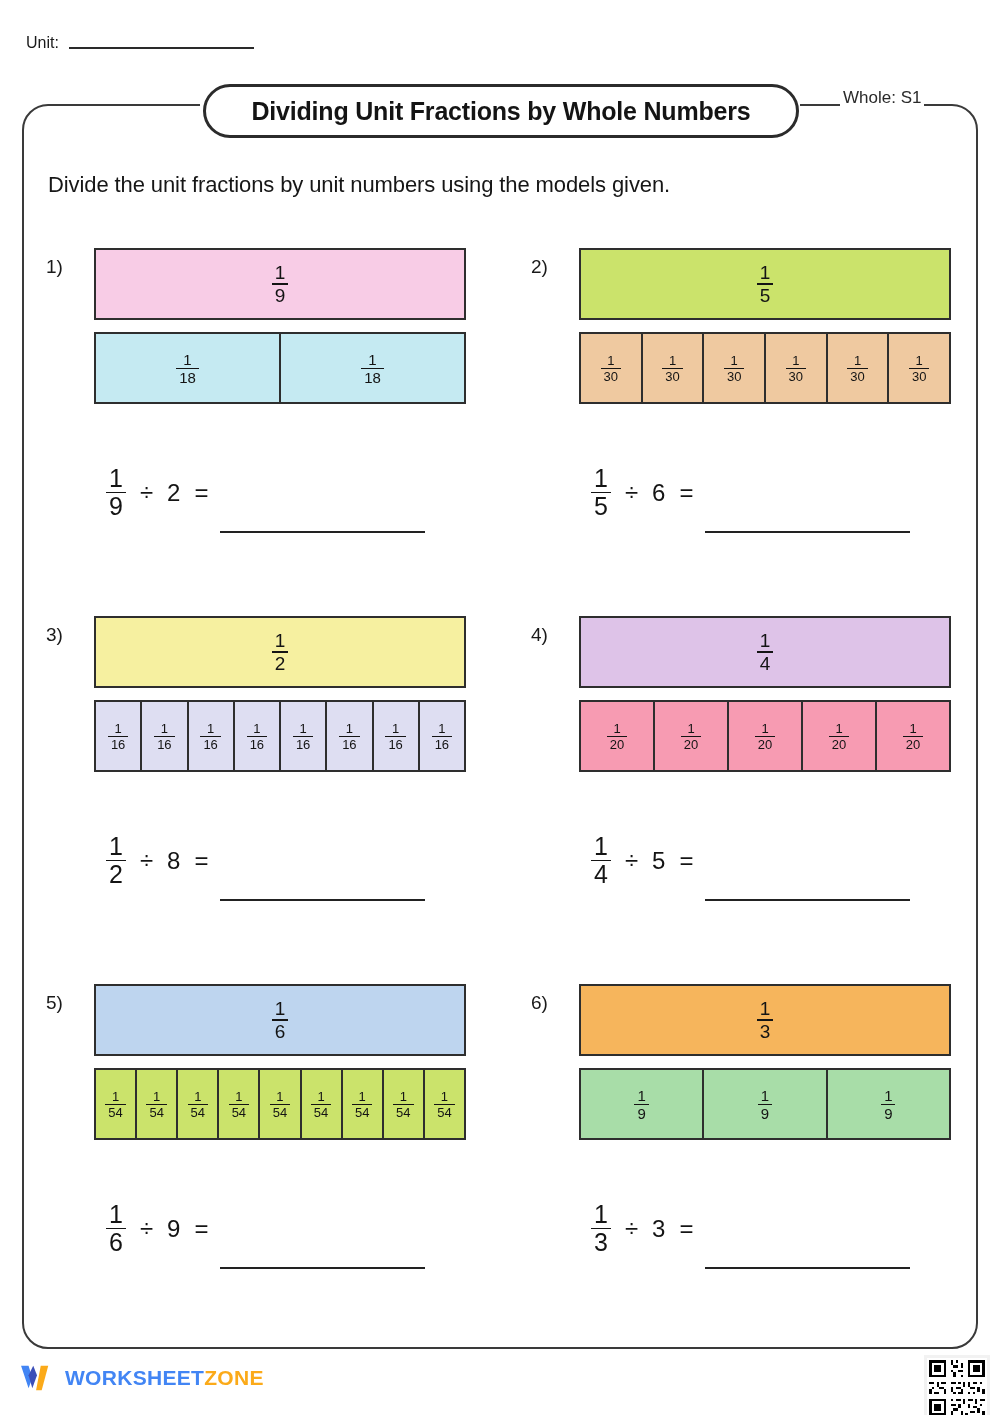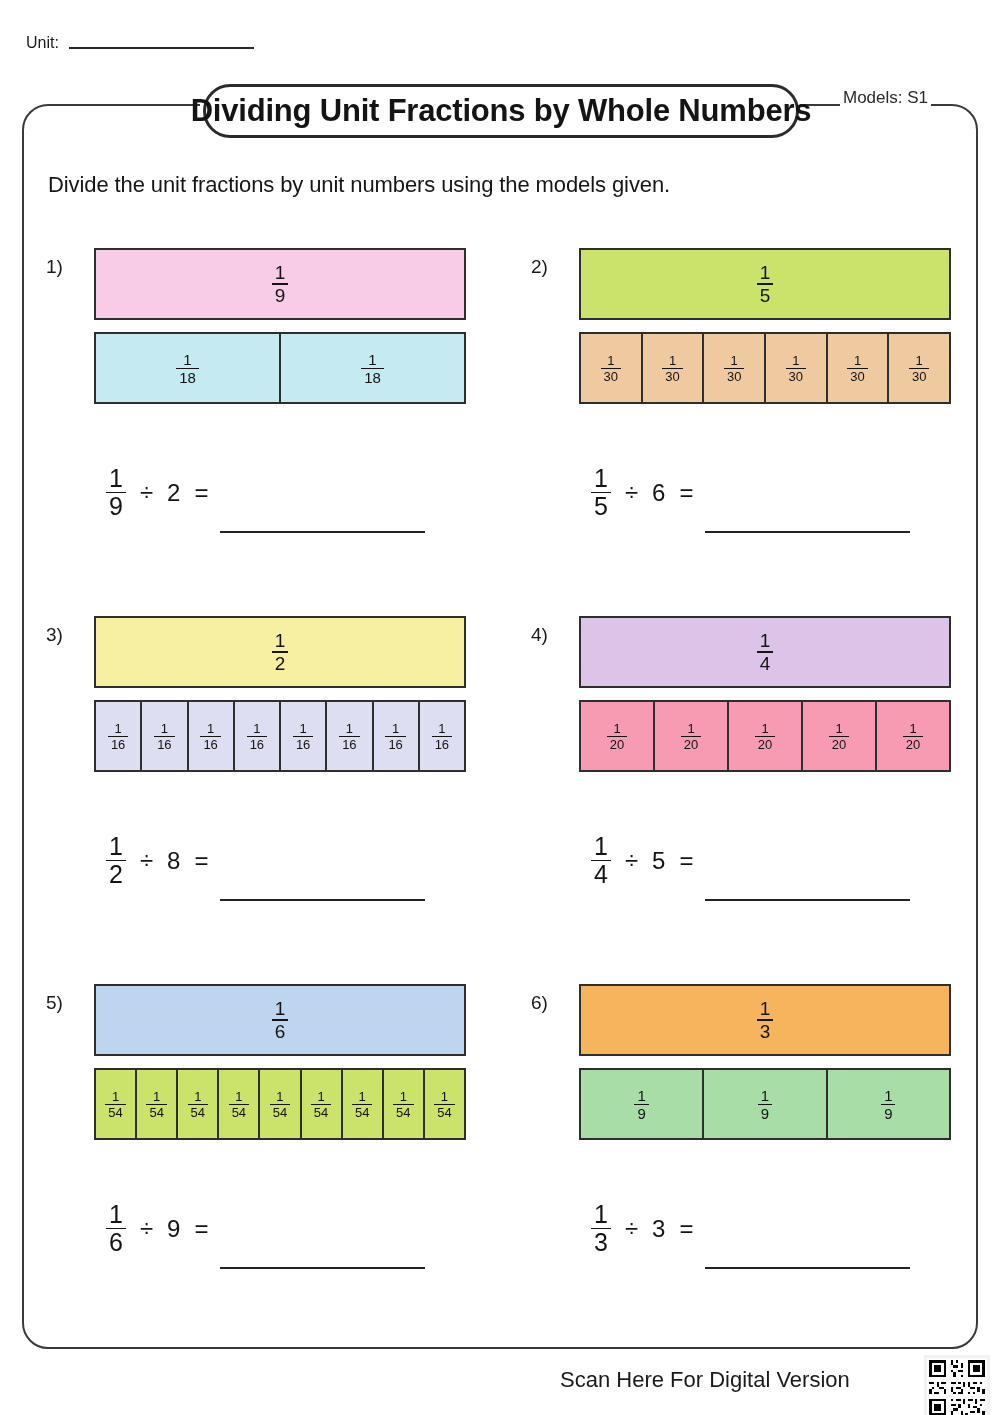--- a/index.html
+++ b/index.html
@@ -47,21 +47,21 @@
     position: absolute;
     left: 203px; top: 84px;
     width: 596px; height: 54px;
     border: 3px solid #2b2b2b;
     border-radius: 27px;
     background: #ffffff;
     display: flex; align-items: center; justify-content: center;
     z-index: 4;
   }
   .title-pill span {
-    font-size: 31px; font-weight: bold;
+    font-size: 25px; font-weight: bold;
     letter-spacing: -0.2px;
     color: #141414;
     white-space: nowrap;
   }
   .models-tag {
     position: absolute;
     left: 840px; top: 88px;
     font-size: 17px; color: #2a2a2a;
     background: #ffffff;
     padding: 0 3px;
@@ -175,21 +175,21 @@
 <div class="name-row">
   <span>Unit:</span>
   <span class="name-line"></span>
 </div>
 
 <div class="sheet-frame"></div>
 <div class="frame-gap"></div>
 <div class="title-pill">
   <span>Dividing Unit Fractions by Whole Numbers</span>
 </div>
-<div class="models-tag">Models: S1</div>
+<div class="models-tag">Whole: S1</div>
 
 <div class="instruction">Divide the unit fractions by unit numbers using the models given.</div>
 
 <div class="problems" id="problem-grid">
     <div class="prob-row">
       <div class="problem left">
         <div class="prob-index">1)</div>
         <div class="models">
           <div class="bar whole">
             <div class="cell" style="background: rgb(248, 204, 230);">
@@ -537,21 +537,32 @@
           <span class="eq-op">÷</span>
           <span class="eq-num">3</span>
           <span class="eq-eq">=</span>
           <div class="answer-line"></div>
         </div>
       </div>
     </div>
   </div>
 
 <div class="footer">
-  <div class="scan-text">Scan Here For Digital Version</div>
+  <div class="logo">
+    <span class="logo-mark">
+      <svg viewBox="0 0 40 32" width="38" height="30">
+        <path d="M3 3 L11 27 L15 16 L11 3 Z" fill="#4285f4"></path>
+        <path d="M11 13 L15 27 L20 13 L16 3 Z" fill="#3c4fb8"></path>
+        <path d="M24 3 L32 3 L25 29 L19 29 Z" fill="#fbaa19"></path>
+      </svg>
+    </span>
+    <span class="logo-text">
+      <span class="w1">WORKSHEET</span><span class="w2">ZONE</span>
+    </span>
+  </div>
   <div class="qr">
     <svg viewBox="0 0 25 25" width="60" height="60" shape-rendering="crispEdges">
       <rect width="25" height="25" fill="#fff"></rect>
       <g fill="#000">
         <rect x="1" y="1" width="7" height="1"></rect>
           <rect x="1" y="7" width="7" height="1"></rect>
         <rect x="1" y="1" width="1" height="7"></rect>
           <rect x="7" y="1" width="1" height="7"></rect>
         <rect x="3" y="3" width="3" height="3"></rect>
         <rect x="17" y="1" width="7" height="1"></rect>

